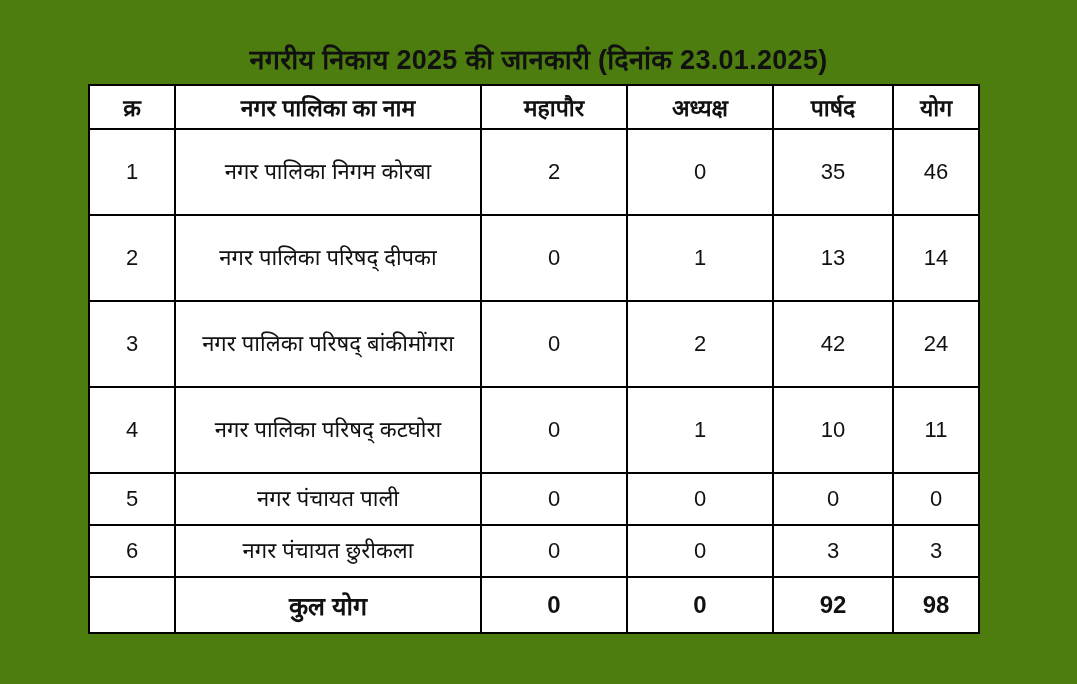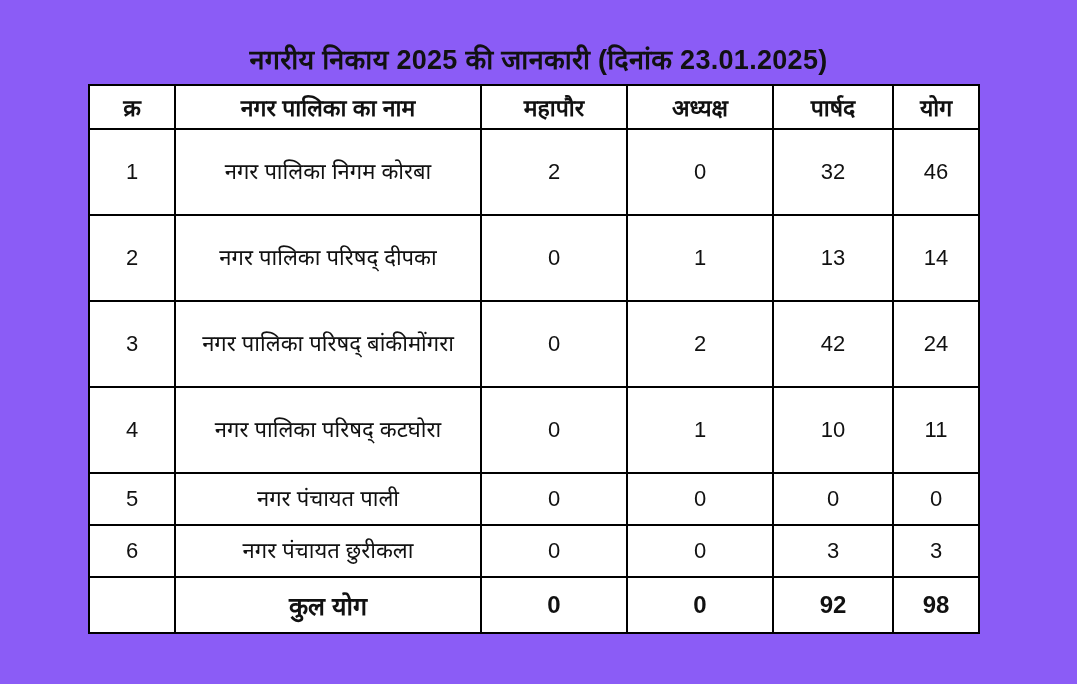--- a/index.html
+++ b/index.html
@@ -12,21 +12,21 @@
     width: 1077px;
     height: 684px;
     font-family: "Liberation Sans", "DejaVu Sans", sans-serif;
     color: #111111;
     overflow: hidden;
   }
   .page {
     position: relative;
     width: 1077px;
     height: 684px;
-    background: #8b5cf6;
+    background: #4d7c0f;
   }
   .doc-title {
     position: absolute;
     top: 40px;
     left: 0;
     width: 1077px;
     text-align: center;
     font-size: 27px;
     font-weight: 700;
     letter-spacing: 0.3px;
@@ -114,21 +114,21 @@
           <th>पार्षद</th>
           <th>योग</th>
         </tr>
       </thead>
       <tbody>
         <tr class="tall-row">
           <td class="sr-cell">1</td>
           <td class="name-cell">नगर पालिका निगम कोरबा</td>
           <td class="num">2</td>
           <td class="num">0</td>
-          <td class="num">32</td>
+          <td class="num">35</td>
           <td class="num">46</td>
         </tr>
         <tr class="tall-row">
           <td class="sr-cell">2</td>
           <td class="name-cell">नगर पालिका परिषद् दीपका</td>
           <td class="num">0</td>
           <td class="num">1</td>
           <td class="num">13</td>
           <td class="num">14</td>
         </tr>

